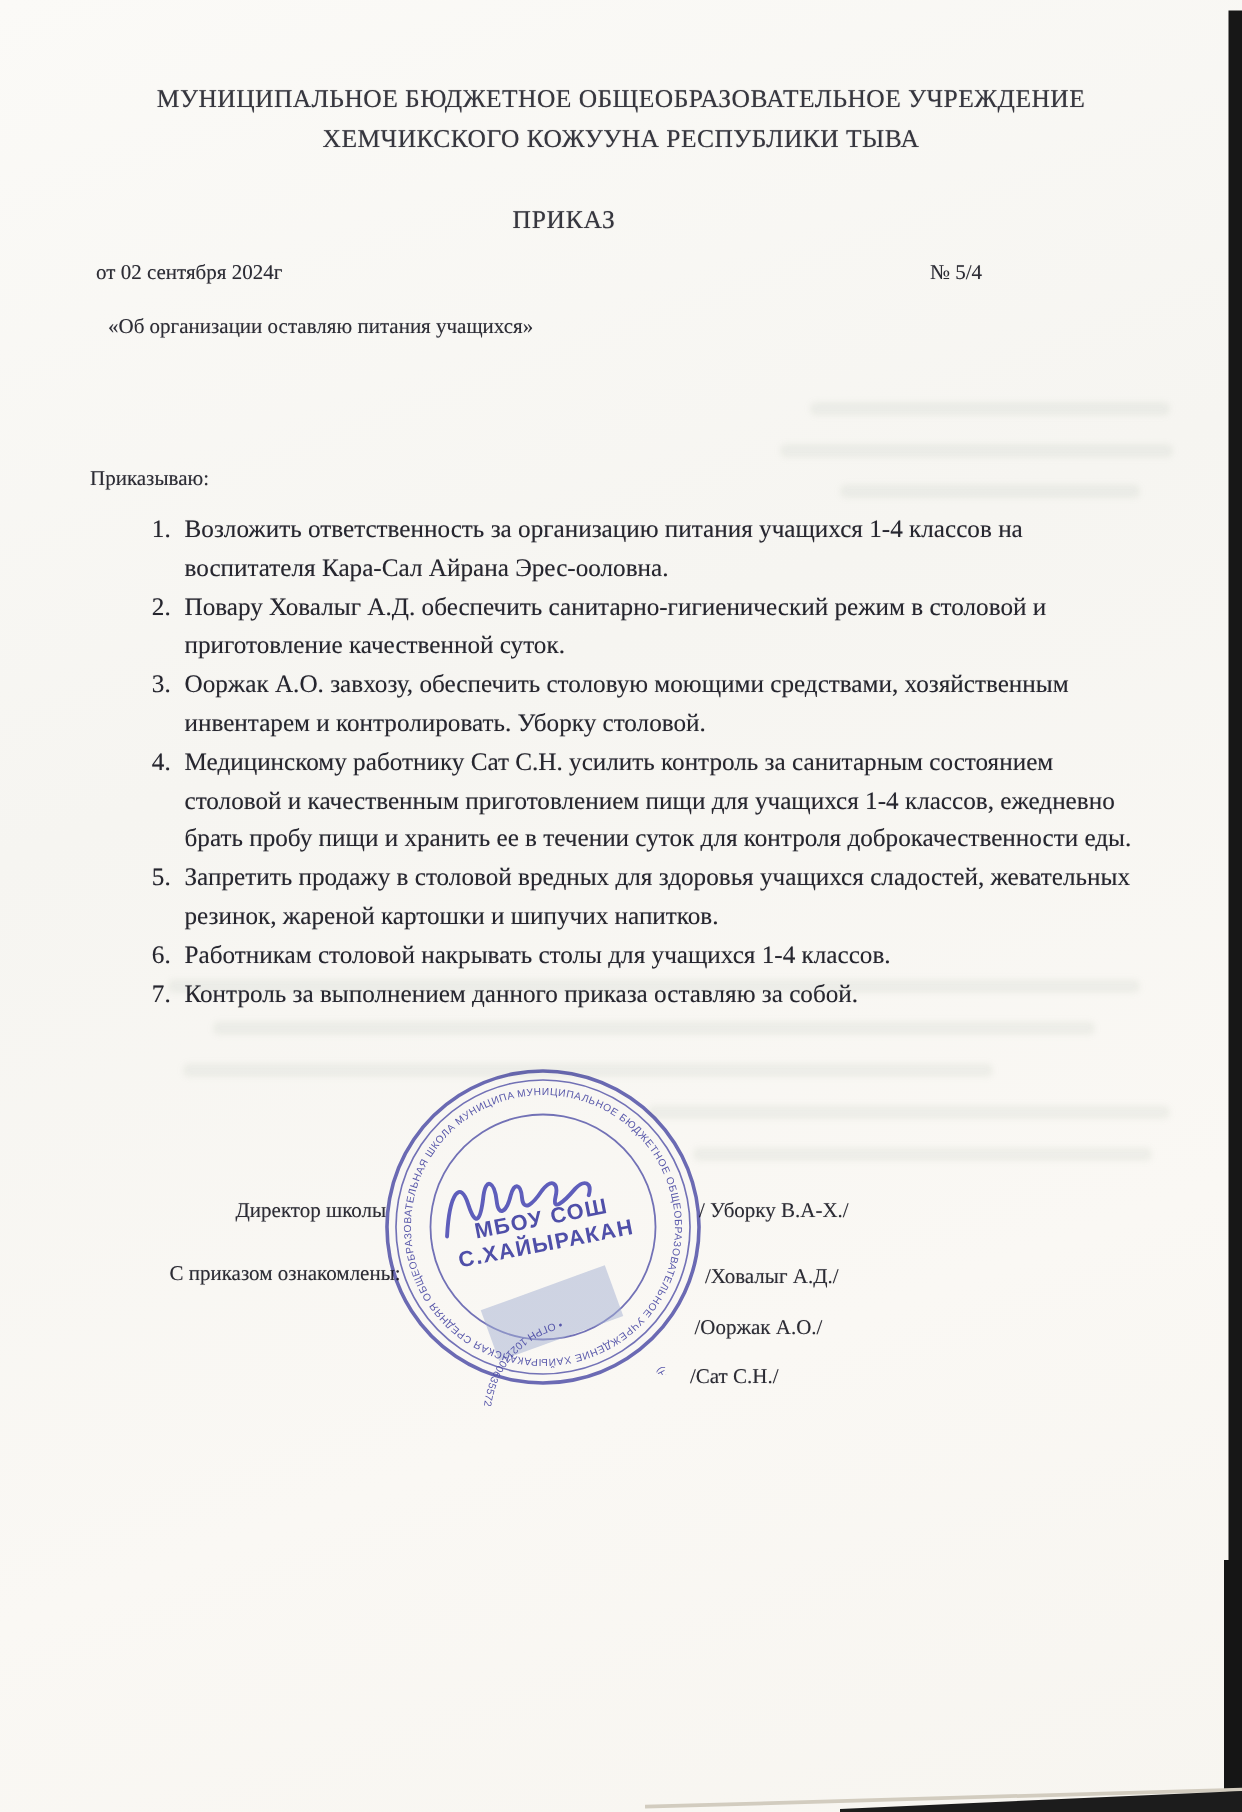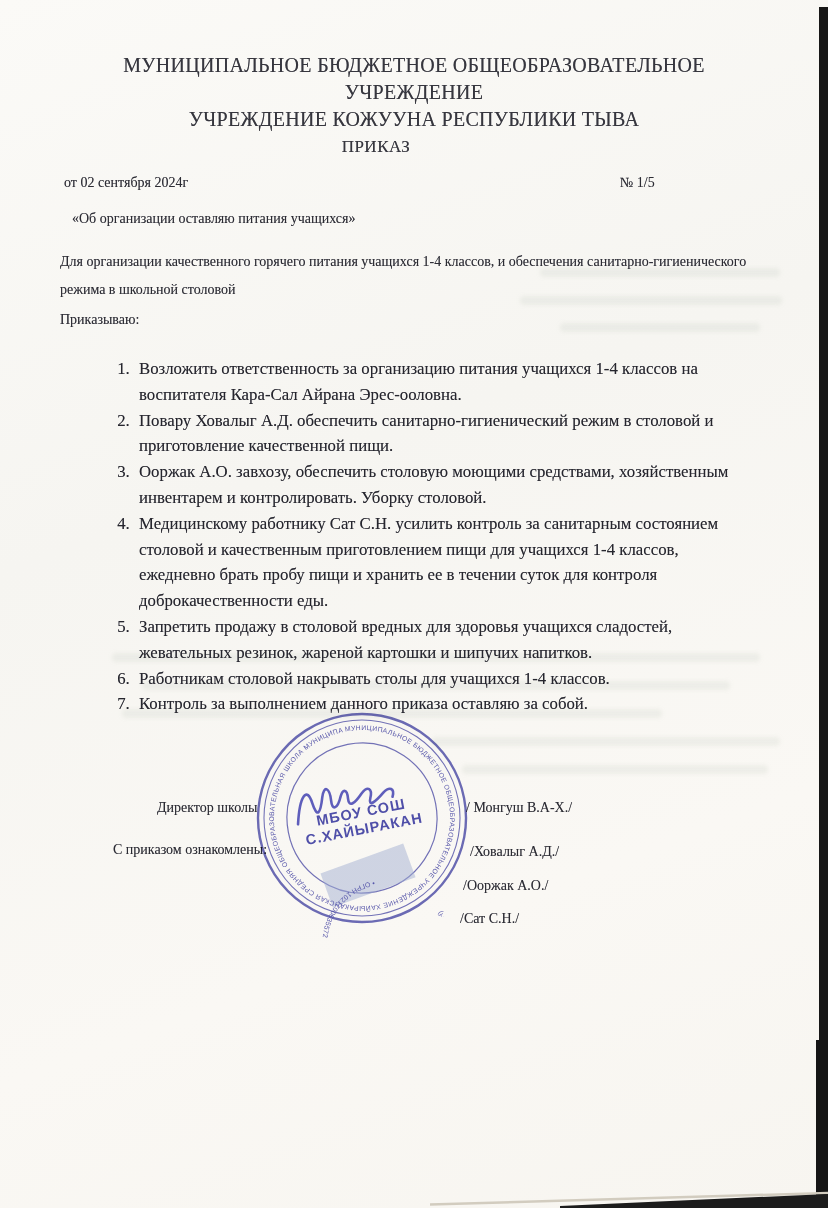--- a/index.html
+++ b/index.html
@@ -7,32 +7,32 @@
     position:relative;
     width:828px;height:1208px;
     margin:0 auto;
     overflow:hidden;
     background:linear-gradient(160deg,#fbfaf7 0%,#f6f5f1 38%,#faf8f4 72%,#f7f5f0 100%);
     font-family:"Liberation Serif","DejaVu Serif",serif;
     color:#2e2e36;
   }
   .abs{position:absolute;}
   .org{top:52px;left:80px;right:80px;text-align:center;}
-  .org-line{font-size:20px;line-height:27px;letter-spacing:.3px;color:#36363e;
+  .org-line{font-size:17px;line-height:27px;letter-spacing:.3px;color:#36363e;
     text-shadow:0 0 .6px rgba(54,54,66,.55);}
   .doc-type{top:133px;left:0;width:752px;text-align:center;font-size:17px;line-height:27px;
     letter-spacing:.5px;color:#36363e;text-shadow:0 0 .6px rgba(54,54,66,.55);}
   .txt{font-size:14px;line-height:27px;color:#2c2c34;text-shadow:0 0 .5px rgba(44,44,60,.4);}
   .date-line{top:169px;left:64px;}
   .doc-number{top:169px;left:620px;}
   .subject{top:205px;left:72px;}
   .intro{top:248px;left:60px;width:700px;line-height:27.5px;}
   .order-word{top:306px;left:60px;}
   .order-list{top:340px;left:88px;width:676px;}
-  .order-list ol{margin:16px;padding-left:30px;}
+  .order-list ol{margin:0;padding-left:30px;}
   .order-list li{font-size:16.8px;line-height:25.8px;padding-left:5px;color:#26262e;
     text-shadow:0 0 .5px rgba(38,38,54,.4);}
   .sig-director-label{top:794px;left:157px;}
   .sig-director-name{top:794px;left:466px;}
   .sig-ack-label{top:836px;left:113px;}
   .sig-ack-1{top:838px;left:470px;}
   .sig-ack-2{top:872px;left:463px;}
   .sig-ack-3{top:905px;left:460px;}
   
   .ghost{position:absolute;border-radius:4px;background:rgba(125,145,125,.09);filter:blur(2px);}
@@ -53,47 +53,46 @@
   <div class="ghost" style="left:520px;top:296px;width:262px;height:9px;"></div>
   <div class="ghost" style="left:560px;top:323px;width:200px;height:9px;"></div>
   <div class="ghost" style="left:112px;top:653px;width:648px;height:9px;"></div>
   <div class="ghost" style="left:142px;top:681px;width:588px;height:9px;"></div>
   <div class="ghost" style="left:122px;top:709px;width:540px;height:9px;"></div>
   <div class="ghost" style="left:432px;top:737px;width:348px;height:9px;"></div>
   <div class="ghost" style="left:462px;top:765px;width:306px;height:9px;"></div>
 
   <div class="abs org">
     <div class="org-line">МУНИЦИПАЛЬНОЕ БЮДЖЕТНОЕ ОБЩЕОБРАЗОВАТЕЛЬНОЕ УЧРЕЖДЕНИЕ</div>
-    <div class="org-line">УЧРЕЖДЕНИЕ КОЖУУНА РЕСПУБЛИКИ ТЫВА</div>
+    <div class="org-line">ХЕМЧИКСКОГО КОЖУУНА РЕСПУБЛИКИ ТЫВА</div>
   </div>
   <div class="abs doc-type">ПРИКАЗ</div>
 
   <div class="abs txt date-line">от 02 сентября 2024г</div>
-  <div class="abs txt doc-number">№ 1/5</div>
+  <div class="abs txt doc-number">№ 5/4</div>
 
   <div class="abs txt subject">«Об организации оставляю питания учащихся»</div>
 
-  <div class="abs txt intro">Для организации качественного горячего питания учащихся 1-4 классов, и обеспечения санитарно-гигиенического режима в школьной столовой</div>
 
   <div class="abs txt order-word">Приказываю:</div>
 
   <div class="abs order-list">
     <ol>
       <li>Возложить ответственность за организацию питания учащихся 1-4 классов на воспитателя Кара-Сал Айрана Эрес-ооловна.</li>
-      <li>Повару Ховалыг А.Д. обеспечить санитарно-гигиенический режим в столовой и приготовление качественной пищи.</li>
+      <li>Повару Ховалыг А.Д. обеспечить санитарно-гигиенический режим в столовой и приготовление качественной суток.</li>
       <li>Ооржак А.О. завхозу, обеспечить столовую моющими средствами, хозяйственным инвентарем и контролировать. Уборку столовой.</li>
       <li>Медицинскому работнику Сат С.Н. усилить контроль за санитарным состоянием столовой и качественным приготовлением пищи для учащихся 1-4 классов, ежедневно брать пробу пищи и хранить ее в течении суток для контроля доброкачественности еды.</li>
       <li>Запретить продажу в столовой вредных для здоровья учащихся сладостей, жевательных резинок, жареной картошки и шипучих напитков.</li>
       <li>Работникам столовой накрывать столы для учащихся 1-4 классов.</li>
       <li>Контроль за выполнением данного приказа оставляю за собой.</li>
     </ol>
   </div>
 
   <div class="abs txt sig-director-label">Директор школы</div>
-  <div class="abs txt sig-director-name">/ Монгуш В.А-Х./</div>
+  <div class="abs txt sig-director-name">/ Уборку В.А-Х./</div>
   <div class="abs txt sig-ack-label">С приказом ознакомлены:</div>
   <div class="abs txt sig-ack-1">/Ховалыг А.Д./</div>
   <div class="abs txt sig-ack-2">/Ооржак А.О./</div>
   <div class="abs txt sig-ack-3">/Сат С.Н./</div>
 
   <div class="abs stamp">
     <svg width="224" height="224" viewBox="-112 -112 224 224">
       <defs>
         <path id="ringOuter" d="M 0,-88 A 88,88 0 1,1 -0.02,-88"></path>
         <path id="ringInner" d="M 0,64 A 64,64 0 1,0 0.02,64"></path>

